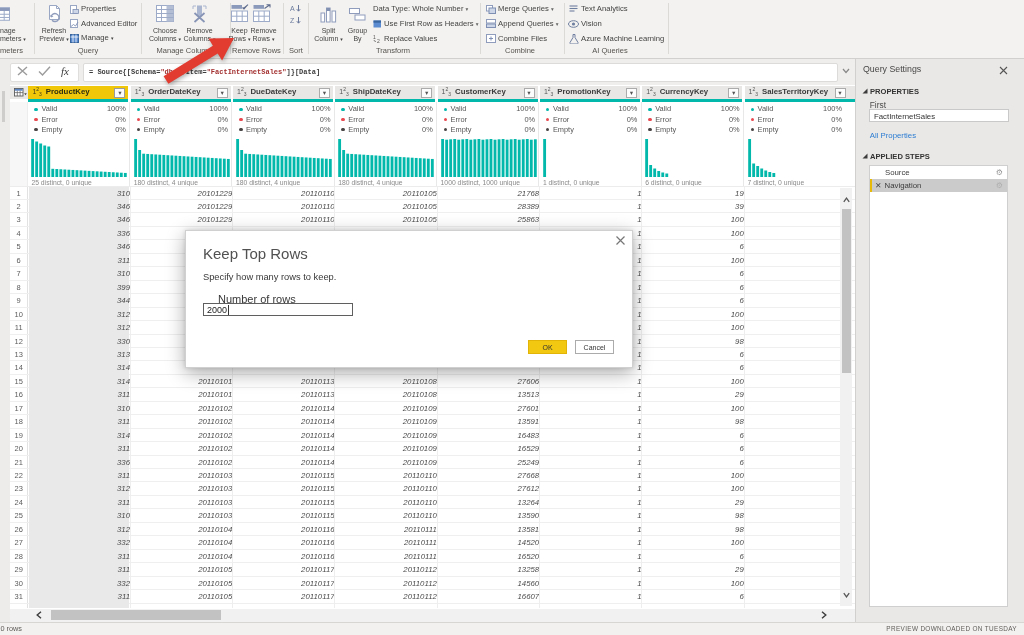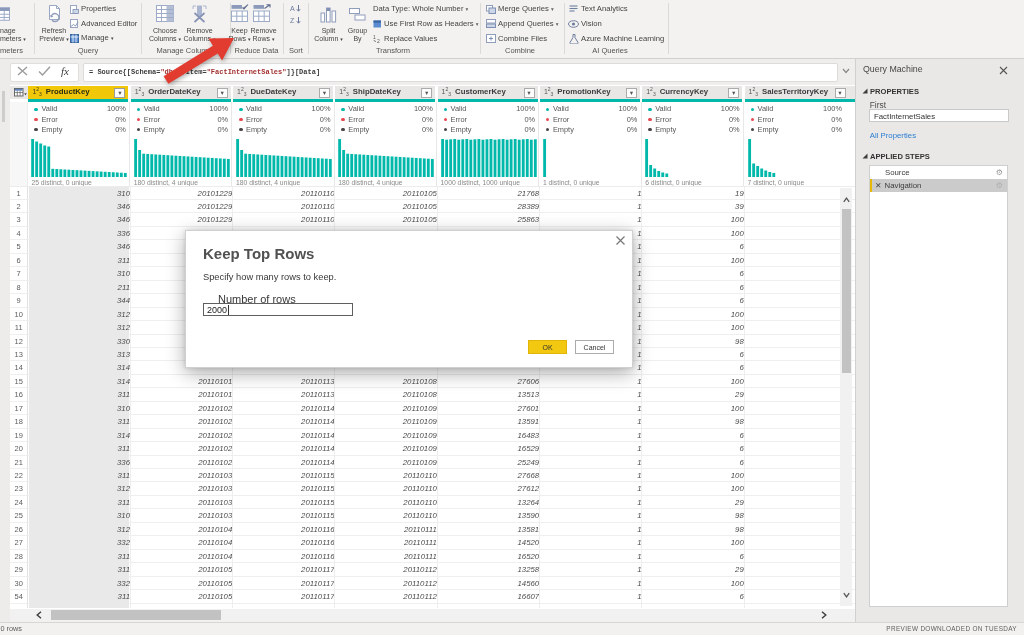--- a/index.html
+++ b/index.html
@@ -119,21 +119,21 @@
 <svg class="abs" style="left:253px;top:4px" width="18" height="18" viewBox="0 0 18 18">
 <rect x="0.5" y="1" width="10.5" height="3.8" fill="#8b99ba"></rect>
 <path d="M11.5 4.5 L16.5 1 M13.5 0.8 L17 0.8 L17 3.6" stroke="#5d6b8c" stroke-width="1.1" fill="none"></path>
 <rect x="0.5" y="7" width="16" height="10.5" fill="#fff" stroke="#9dabc9"></rect>
 <line x1="0.5" y1="12.2" x2="16.5" y2="12.2" stroke="#9dabc9"></line>
 <line x1="5.8" y1="7" x2="5.8" y2="17.5" stroke="#9dabc9"></line>
 <line x1="11.2" y1="7" x2="11.2" y2="17.5" stroke="#9dabc9"></line>
     </svg>
 <div class="abs b2" style="left:245.5px;top:27px;width:36px">Remove</div>
 <div class="abs b2" style="left:245.5px;top:34.5px;width:36px">Rows <span style="font-size:5px">▾</span></div>
-<div class="abs glabel" style="left:226.5px;width:60px">Reduce Data</div>
+<div class="abs glabel" style="left:226.5px;width:60px">Remove Rows</div>
 <svg class="abs" style="left:290px;top:3.5px" width="12" height="21" viewBox="0 0 12 21">
 <text x="0" y="7" font-size="7" fill="#6b7a9d" font-family="Liberation Sans">A</text>
 <text x="0" y="19" font-size="7" fill="#6b7a9d" font-family="Liberation Sans">Z</text>
 <path d="M8.5 1 v6 M6.8 5.2 L8.5 7.2 L10.2 5.2" stroke="#6b7a9d" stroke-width="1" fill="none"></path>
 <path d="M8.5 13 v6 M6.8 17.2 L8.5 19.2 L10.2 17.2" stroke="#6b7a9d" stroke-width="1" fill="none"></path>
 </svg>
 <div class="abs glabel" style="left:277px;width:38px">Sort</div>
 <svg class="abs" style="left:320px;top:6px" width="17" height="17" viewBox="0 0 17 17">
 <rect x="1" y="7" width="3.6" height="9" fill="#fff" stroke="#8f9cbb"></rect>
 <rect x="6.5" y="2" width="3.6" height="14" fill="#fff" stroke="#8f9cbb"></rect>
@@ -605,21 +605,21 @@
 <div class="cell" style="left:529.90px;width:101.60px">1</div>
 <div class="vline" style="left:529.00px"></div>
 <div class="cell" style="left:632.20px;width:101.60px">6</div>
 <div class="vline" style="left:631.30px"></div>
 <div class="cell" style="left:734.50px;width:101.60px"></div>
 <div class="vline" style="left:733.60px"></div>
 </div>
 <div class="drow" style="top:94.15px">
 <div class="gut">8</div>
 <div class="pkbg" style="left:18.90px;width:100.30px"></div>
-<div class="cell" style="left:18.40px;width:101.60px">211</div>
+<div class="cell" style="left:18.40px;width:101.60px">399</div>
 <div class="cell" style="left:120.70px;width:101.60px"></div>
 <div class="vline" style="left:119.80px"></div>
 <div class="cell" style="left:223.00px;width:101.60px"></div>
 <div class="vline" style="left:222.10px"></div>
 <div class="cell" style="left:325.30px;width:101.60px"></div>
 <div class="vline" style="left:324.40px"></div>
 <div class="cell" style="left:427.60px;width:101.60px"></div>
 <div class="vline" style="left:426.70px"></div>
 <div class="cell" style="left:529.90px;width:101.60px">1</div>
 <div class="vline" style="left:529.00px"></div>
@@ -1040,21 +1040,21 @@
 <div class="cell" style="left:427.60px;width:101.60px">14560</div>
 <div class="vline" style="left:426.70px"></div>
 <div class="cell" style="left:529.90px;width:101.60px">1</div>
 <div class="vline" style="left:529.00px"></div>
 <div class="cell" style="left:632.20px;width:101.60px">100</div>
 <div class="vline" style="left:631.30px"></div>
 <div class="cell" style="left:734.50px;width:101.60px"></div>
 <div class="vline" style="left:733.60px"></div>
 </div>
 <div class="drow" style="top:403.50px">
-<div class="gut">54</div>
+<div class="gut">31</div>
 <div class="pkbg" style="left:18.90px;width:100.30px"></div>
 <div class="cell" style="left:18.40px;width:101.60px">311</div>
 <div class="cell" style="left:120.70px;width:101.60px">20110105</div>
 <div class="vline" style="left:119.80px"></div>
 <div class="cell" style="left:223.00px;width:101.60px">20110117</div>
 <div class="vline" style="left:222.10px"></div>
 <div class="cell" style="left:325.30px;width:101.60px">20110112</div>
 <div class="vline" style="left:324.40px"></div>
 <div class="cell" style="left:427.60px;width:101.60px">16607</div>
 <div class="vline" style="left:426.70px"></div>
@@ -1095,21 +1095,21 @@
 <div class="abs thumb" style="left:841.5px;top:209px;width:9px;height:164px"></div>
 <div class="abs sbar" style="left:10px;top:608.5px;width:844.5px;height:13px"></div>
 <svg class="abs" style="left:36px;top:611px" width="6" height="8" viewBox="0 0 6 8">
 <path d="M5 0.8 L1.2 4 L5 7.2" stroke="#3c3c3c" stroke-width="1.4" fill="none"></path>
     </svg>
 <svg class="abs" style="left:821px;top:611px" width="6" height="8" viewBox="0 0 6 8">
 <path d="M1 0.8 L4.8 4 L1 7.2" stroke="#3c3c3c" stroke-width="1.4" fill="none"></path>
     </svg>
 <div class="abs thumb" style="left:51px;top:610px;width:170px;height:9.5px"></div>
 <div class="abs panel"></div>
-<div class="abs ptitle" style="left:863px;top:64px">Query Machine</div>
+<div class="abs ptitle" style="left:863px;top:64px">Query Settings</div>
 <svg class="abs" style="left:999px;top:66px" width="9" height="9" viewBox="0 0 9 9">
 <path d="M1 1 L8 8 M8 1 L1 8" stroke="#555" stroke-width="1.1"></path>
     </svg>
 <div class="abs" style="left:862px;top:87.5px">
       <svg width="6" height="6" viewBox="0 0 6 6">
         <path d="M5.5 0.5 L5.5 5.5 L0.5 5.5 z" fill="#3c3c3c"></path>
       </svg>
     </div>
 <div class="abs phead" style="left:870px;top:87px">PROPERTIES</div>
 <div class="abs" style="left:869.7px;top:100px;font-size:8.4px;color:#4c4c4c">First</div>
@@ -1125,21 +1125,21 @@
 <div class="step"><span style="margin-left:15px">Source</span><span class="gear">⚙</span></div>
 <div class="step" style="background:#cbcbcb;border-left:2.5px solid #e7b908"><span style="margin-left:3px;color:#444">✕</span><span style="margin-left:3px">Navigation</span><span class="gear" style="color:#b0b0b0">⚙</span></div>
 </div>
 <div class="abs status"></div>
 <div class="abs" style="left:0.5px;top:624px;font-size:7.3px;color:#5e5b58">0 rows</div>
 <div class="abs" style="left:820px;top:624.5px;width:197px;font-size:6.4px;color:#605d5a;text-align:right;letter-spacing:0.35px">PREVIEW DOWNLOADED ON TUESDAY</div>
 <svg class="abs" style="left:150px;top:25px;filter:drop-shadow(1px 2px 2px rgba(0,0,0,0.3))" width="100" height="70" viewBox="0 0 100 70">
 <polygon points="13.6,51.2 62.9,20.8 58.5,13.5 84,13 72.1,35.6 67.7,28.4 18.4,58.8" fill="#e23b30"></polygon>
 </svg>
 <div class="abs dlg"></div>
-<div class="abs" style="left:203px;top:245px;font-size:15px;font-weight:700;color:#515151">Keep Top Rows</div>
+<div class="abs" style="left:203px;top:245px;font-size:15px;font-weight:400;color:#515151">Keep Top Rows</div>
 <div class="abs" style="left:203px;top:271.5px;font-size:9.3px;color:#383838">Specify how many rows to keep.</div>
 <div class="abs" style="left:218px;top:292.5px;font-size:11px;color:#383838">Number of rows</div>
 <div class="abs" style="left:203px;top:302.5px;width:150px;height:13.5px;background:#fff;border:1px solid #5f5f5f"></div>
 <div class="abs" style="left:207px;top:305px;font-size:9px;color:#222">2000<span style="border-left:1px solid #333;margin-left:0.5px"></span></div>
 <svg class="abs" style="left:615px;top:235px" width="11" height="11" viewBox="0 0 11 11">
 <path d="M1.5 1.5 L9.5 9.5 M9.5 1.5 L1.5 9.5" stroke="#777" stroke-width="1.2"></path>
     </svg>
 <div class="abs" style="left:528px;top:339.5px;width:39px;height:14px;background:#f2c811;border:1px solid #e3b408;font-size:7px;color:#333;text-align:center;line-height:13px">OK</div>
 <div class="abs" style="left:575px;top:339.5px;width:39px;height:14px;background:#fff;border:1px solid #ababab;font-size:7px;color:#333;text-align:center;line-height:13px">Cancel</div>
 </div>

